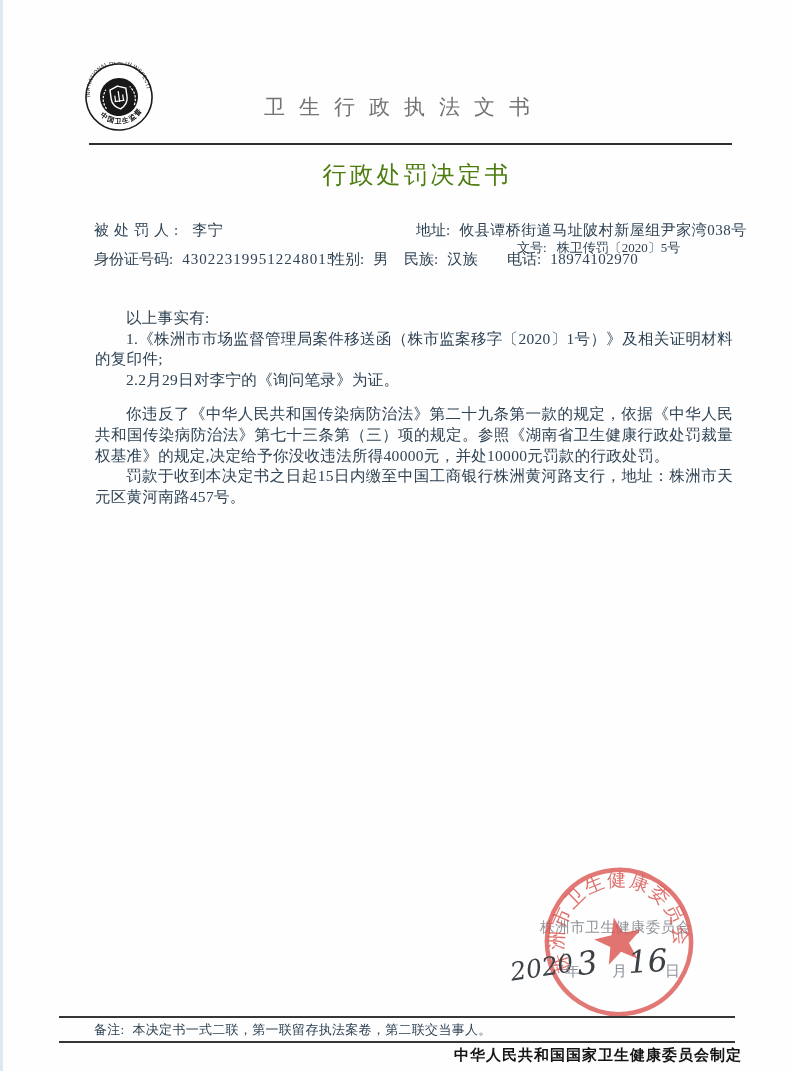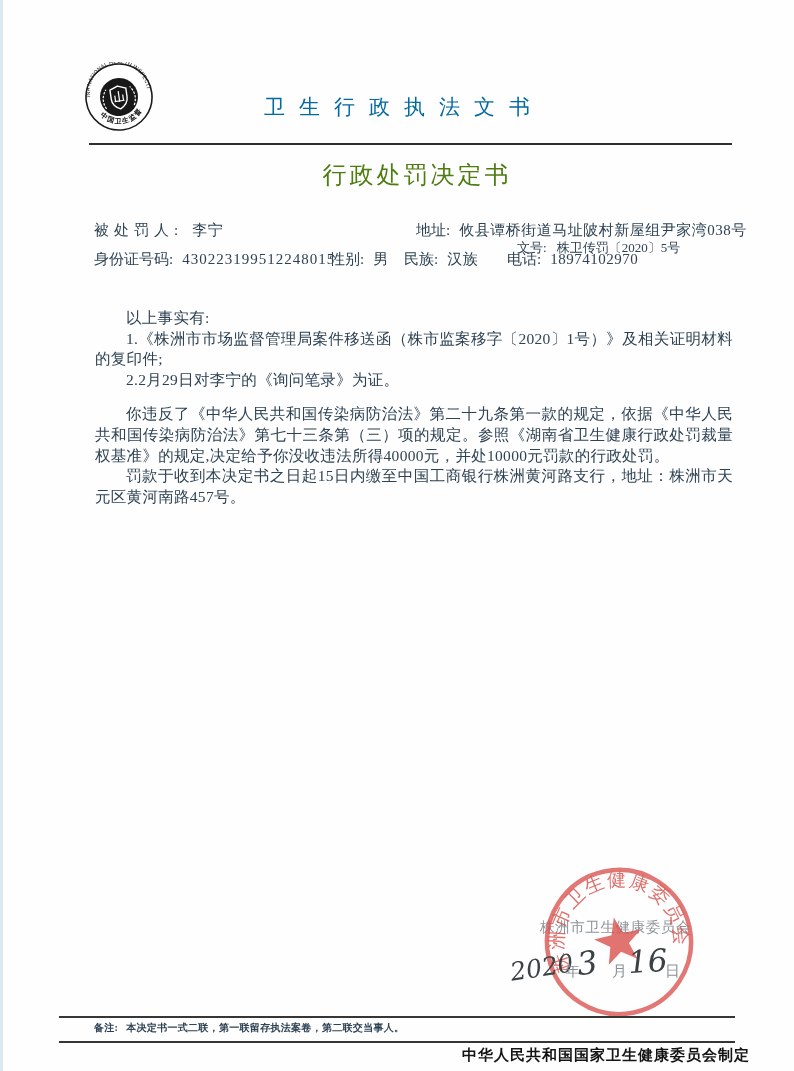--- a/index.html
+++ b/index.html
@@ -8,21 +8,21 @@
     background:#fefefe;overflow:hidden;
     font-family:"Liberation Serif","DejaVu Serif",serif;
     color:#2e4254;
   }
   .abs{position:absolute;}
   .scan-edge{left:0;top:0;width:3px;height:100%;background:#dde8f0;}
 
   
   .series-title{
     top:93px;left:0;width:794px;text-align:center;
-    font-size:21px;letter-spacing:14px;text-indent:14px;color:#0369a1;
+    font-size:21px;letter-spacing:14px;text-indent:14px;color:#737373;
   }
   .header-rule{top:143px;left:89px;width:643px;border-top:2px solid #2f2f2f;height:0;}
   .doc-title{
     top:159px;left:0;width:794px;text-align:center;
     font-family:"Liberation Sans","DejaVu Sans",sans-serif;
     font-weight:normal;font-size:24px;letter-spacing:3px;color:#4d7c0f;padding-left:20px;
   }
   .doc-no{top:195px;left:517px;font-size:13px;margin-top:44px;}
   .doc-no .v{margin-left:10px;}
 
@@ -48,24 +48,24 @@
   .hw-year{top:953px;left:510px;font-size:25px;transform:rotate(-9deg);}
   .lbl-year{top:962px;left:565px;}
   .hw-month{top:944px;left:577px;font-size:32px;transform:rotate(-7deg);}
   .lbl-month{top:962px;left:612px;}
   .hw-day{top:943px;left:628px;font-size:31px;transform:rotate(-4deg);}
   .lbl-day{top:962px;left:665px;}
 
   
   .rule-b1{top:1016px;left:59px;width:676px;border-top:2px solid #363636;height:0;}
   .rule-b2{top:1041px;left:59px;width:676px;border-top:2px solid #363636;height:0;}
-  .remark{top:1021px;left:94px;font-size:10px;letter-spacing:0.3px;font-weight:bold;}
+  .remark{top:1021px;left:94px;font-size:13px;letter-spacing:0.3px;}
   .remark .v{margin-left:8px;}
   .footer-issuer{
-    top:1046px;right:44px;
+    top:1046px;right:52px;
     font-family:"Liberation Sans","DejaVu Sans",sans-serif;
     font-weight:bold;font-size:15px;color:#141414;letter-spacing:1px;
   }
 </style>
 </head>
 <body>
 
 <div class="page">
   <div class="abs scan-edge"></div>
 

